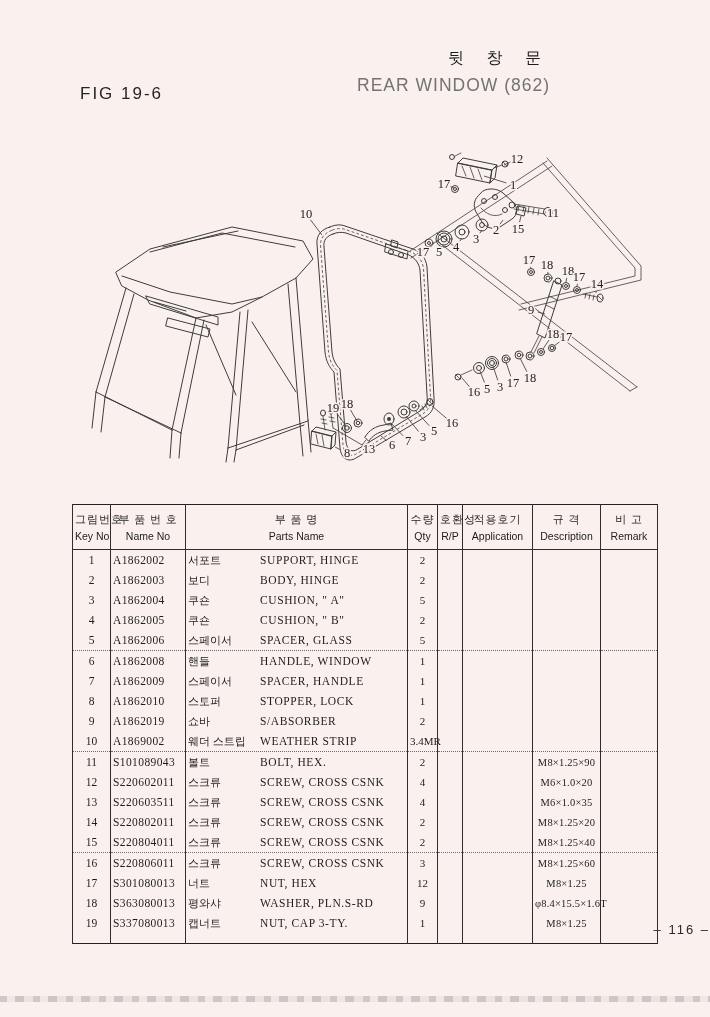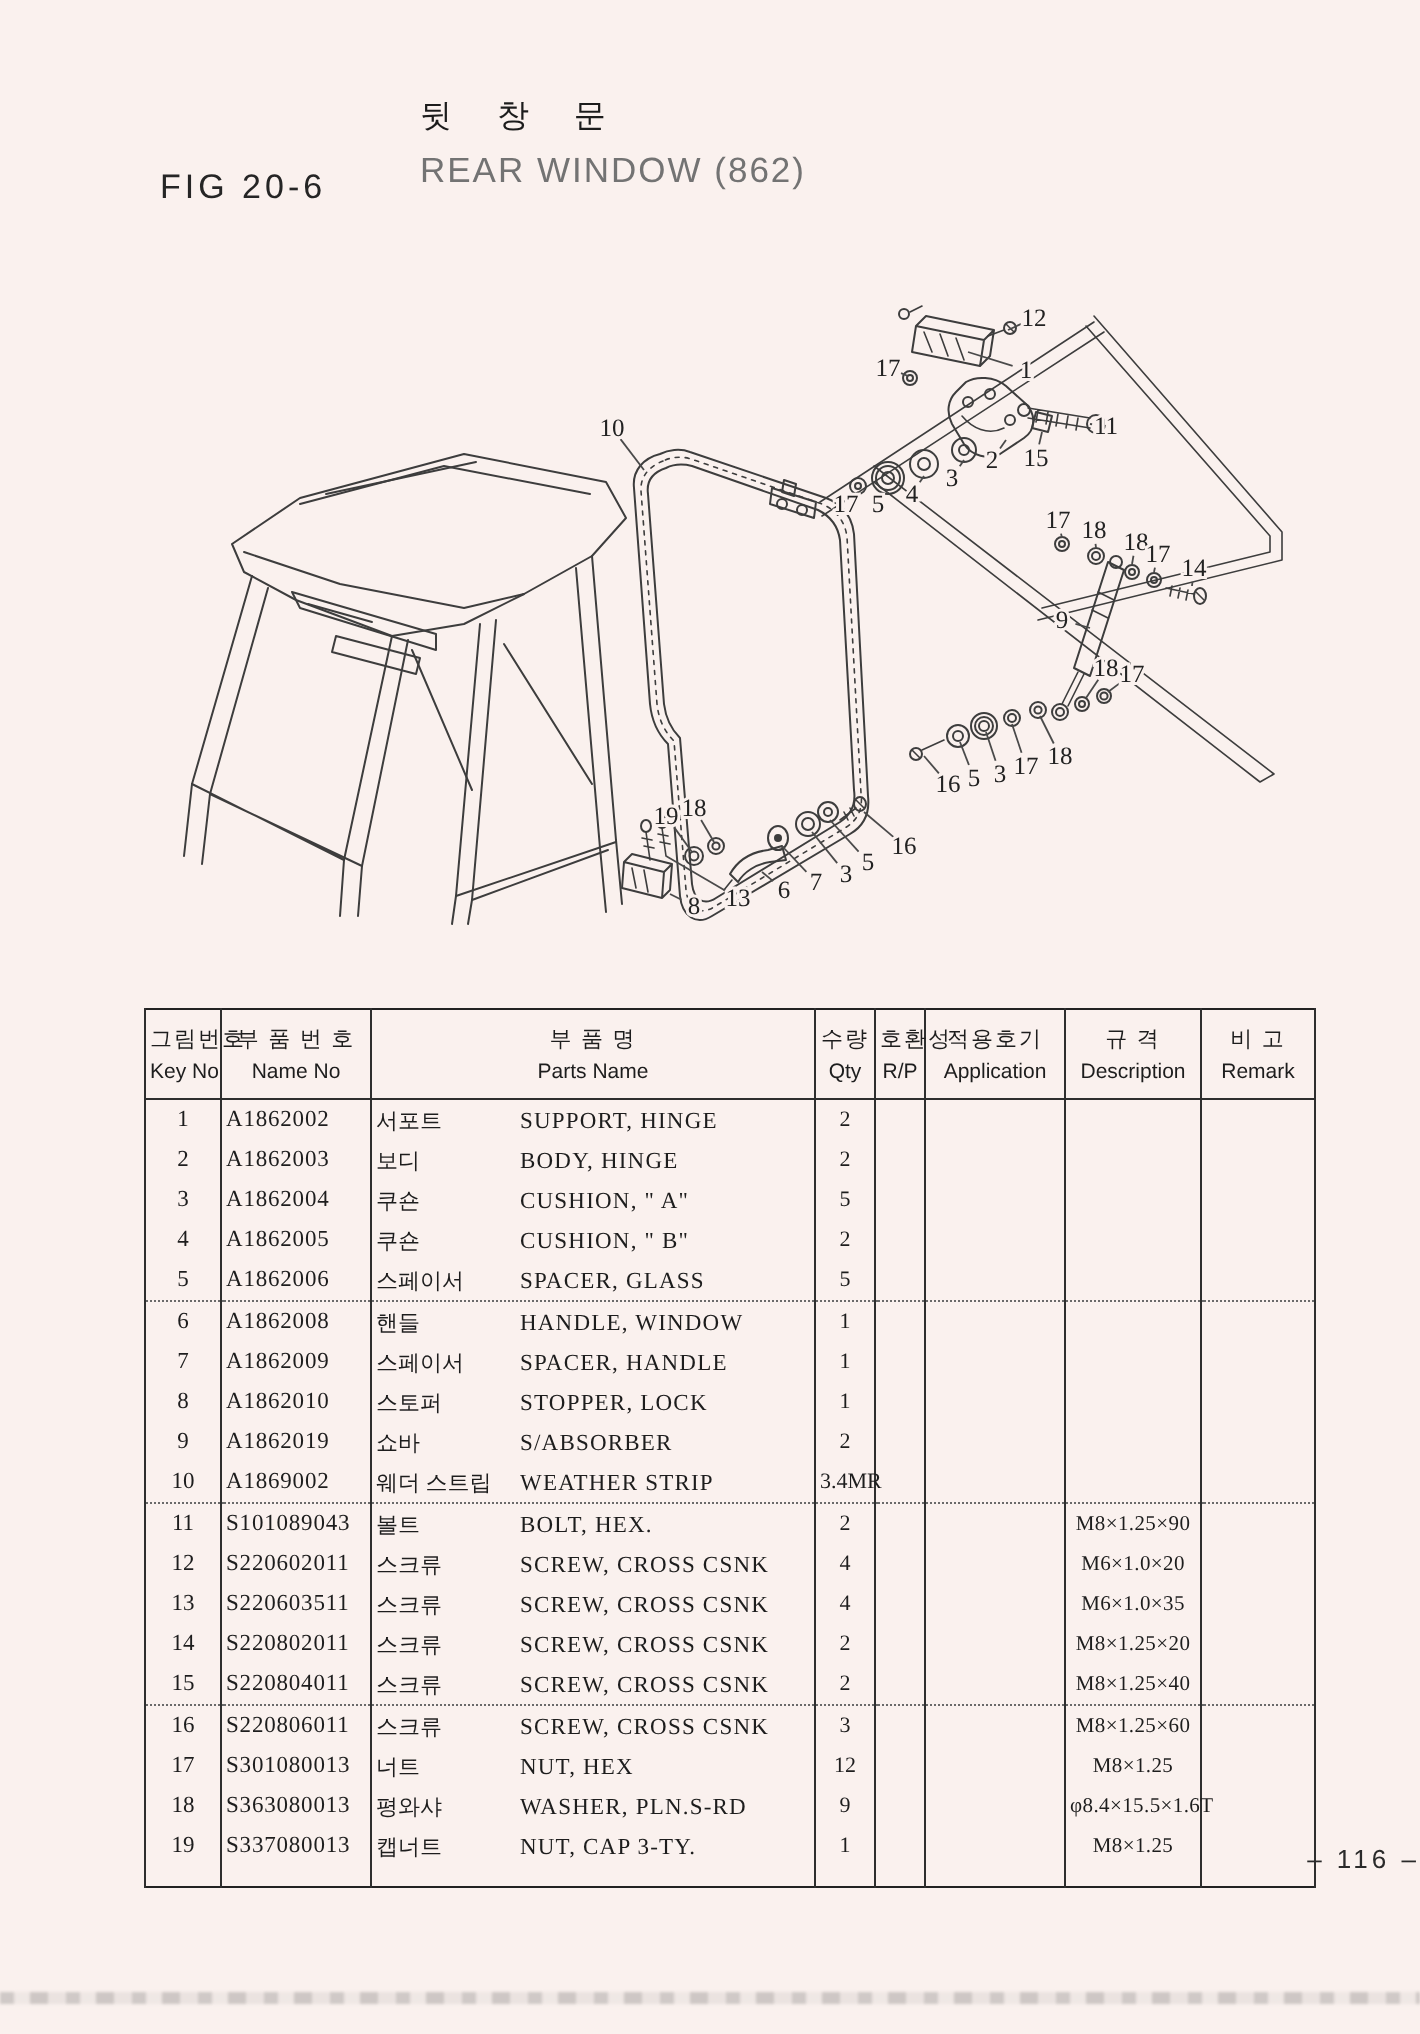--- a/index.html
+++ b/index.html
@@ -7,21 +7,21 @@
     position:relative;width:710px;height:1017px;margin:0 auto;
     background:#faf1ee;overflow:hidden;
     font-family:"Liberation Serif","DejaVu Serif",serif;color:#1f1f1f;
   }
   
   .fig-no{
     position:absolute;left:80px;top:84px;
     font-family:"Liberation Sans","DejaVu Sans",sans-serif;
     font-size:17px;letter-spacing:2px;color:#252525;
   }
-  .title-block{position:absolute;left:210px;top:48px;width:340px;text-align:left;}
+  .title-block{position:absolute;left:210px;top:48px;width:340px;text-align:right;}
   .title-ko{
     font-family:"Liberation Sans","DejaVu Sans",sans-serif;
     font-size:16px;letter-spacing:9px;color:#1c1c1c;
   }
   .title-en{
     margin-top:6px;
     font-family:"Liberation Sans","DejaVu Sans",sans-serif;
     font-size:17.5px;letter-spacing:1px;color:#737373;
   }
   
@@ -74,21 +74,21 @@
       rgba(95,95,95,.5) 0 7px, rgba(160,160,160,.22) 7px 15px,
       rgba(70,70,70,.45) 15px 24px, rgba(140,140,140,.25) 24px 33px);
     filter:blur(.7px);
   }
 </style>
 </head>
 <body>
 
 <div class="page">
 
-  <div class="fig-no">FIG 20-6</div>
+  <div class="fig-no">FIG 19-6</div>
   <div class="title-block">
     <div class="title-ko">뒷 창 문</div>
     <div class="title-en">REAR WINDOW (862)</div>
   </div>
 
   <svg class="diagram" viewBox="0 0 710 500">
     <g class="art">
 
       <path d="M116,272 L150,249 232,227 303,241 313,259 296,278 262,297 232,312 196,318 148,300 122,286 Z"></path>
       <path d="M150,252 L222,233 295,247"></path>

